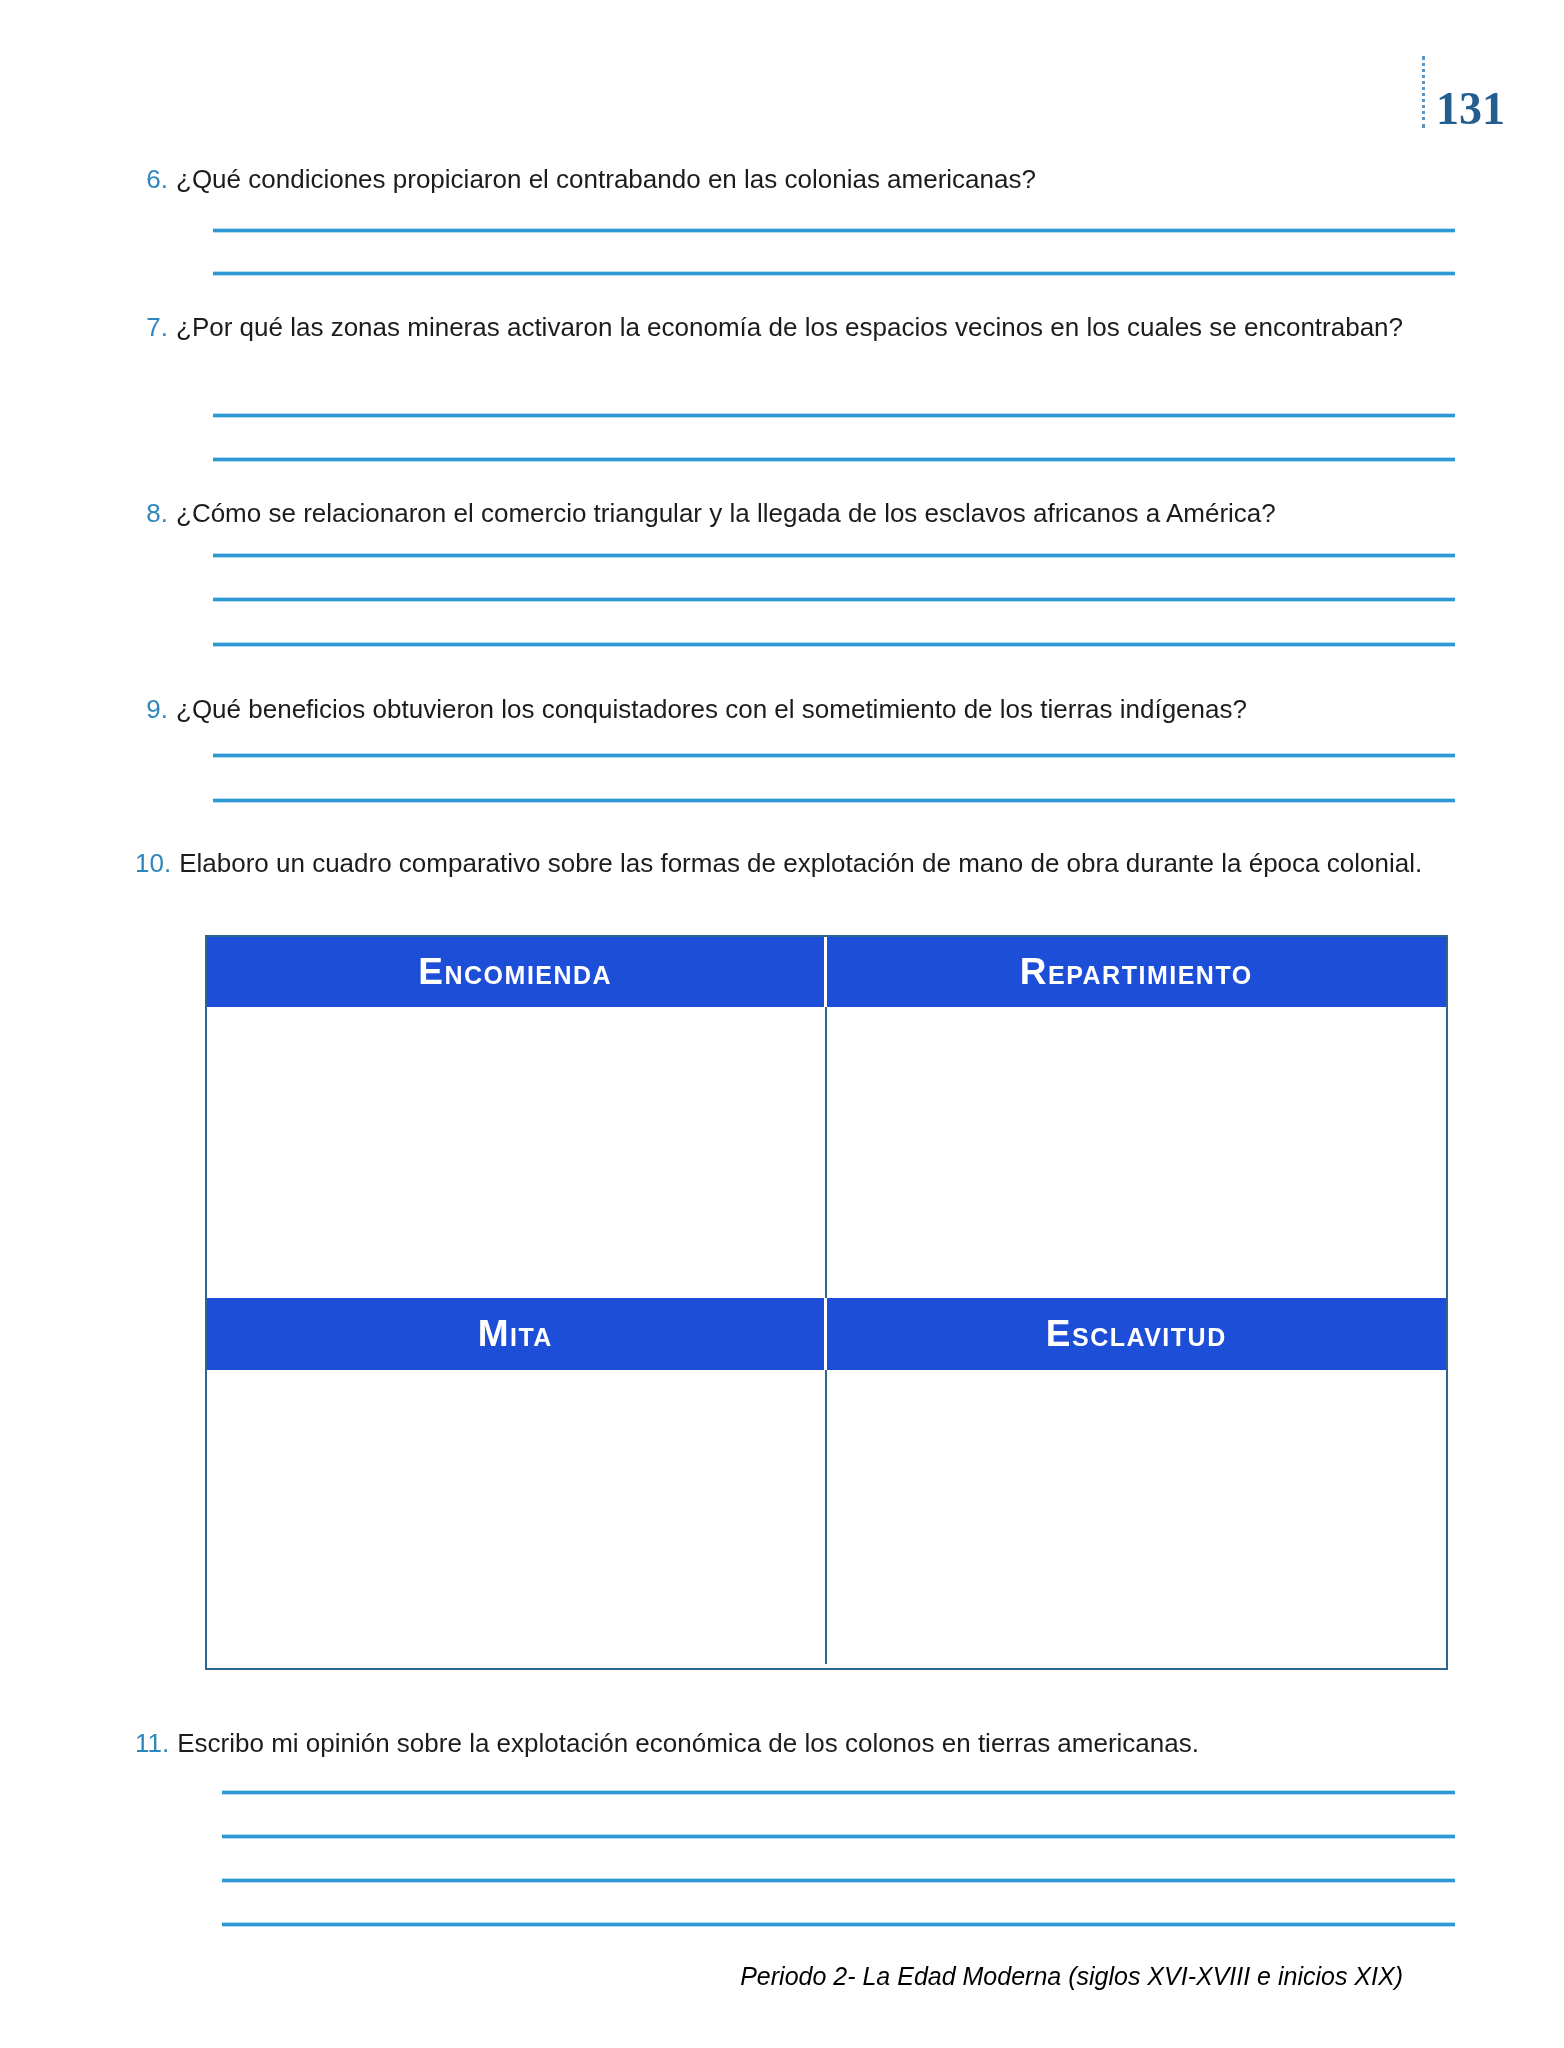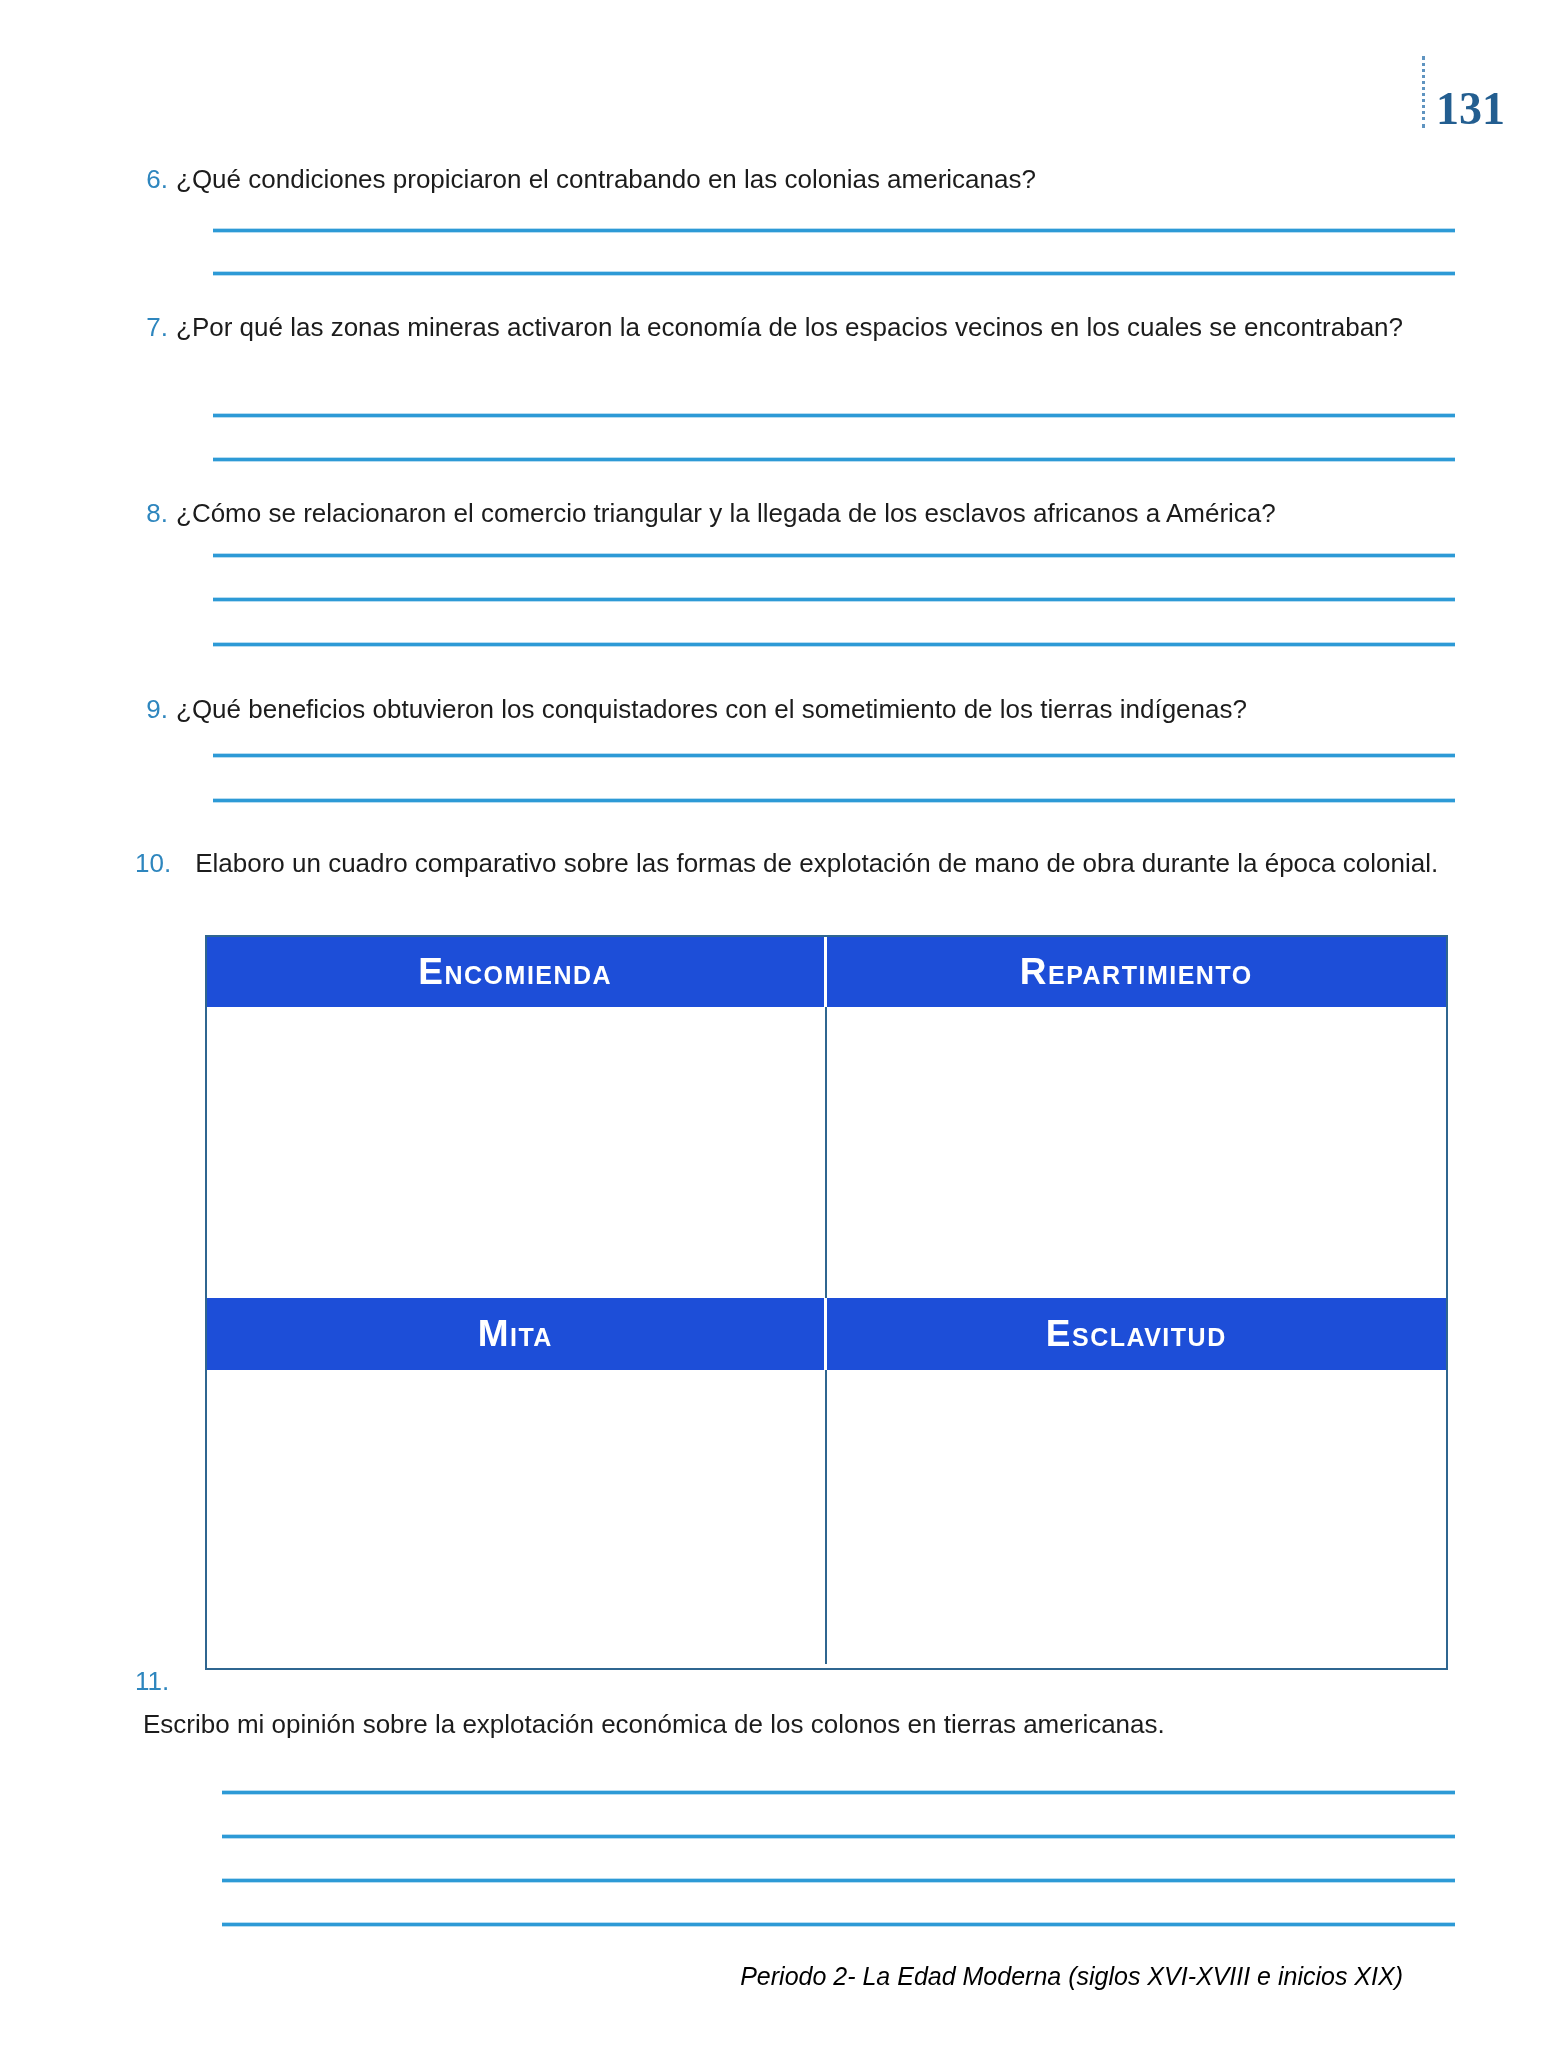--- a/index.html
+++ b/index.html
@@ -147,21 +147,21 @@
   <div class="answer-line al-a" style="top:598px;"></div>
   <div class="answer-line al-a" style="top:643px;"></div>
 
   <div class="question" style="top:688px;">
     <span class="qnum">9.</span>
     <span class="qtext">¿Qué beneficios obtuvieron los conquistadores con el sometimiento de los tierras indígenas?</span>
   </div>
   <div class="answer-line al-a" style="top:754px;"></div>
   <div class="answer-line al-a" style="top:799px;"></div>
 
-  <div class="question" style="top:842px;gap:16px;">
+  <div class="question" style="top:842px;">
     <span class="qnum">10.</span>
     <span class="qtext justify">Elaboro un cuadro comparativo sobre las formas de explotación de mano de obra durante la época colonial.</span>
   </div>
 
   <div class="cmp-table">
     <div class="th-cell divider-white">
       <span class="th-text">Encomienda</span>
     </div>
     <div class="th-cell">
       <span class="th-text">Repartimiento</span>
@@ -171,21 +171,21 @@
     <div class="th-cell divider-white">
       <span class="th-text">Mita</span>
     </div>
     <div class="th-cell">
       <span class="th-text">Esclavitud</span>
     </div>
     <div class="td-cell divider-blue"></div>
     <div class="td-cell"></div>
   </div>
 
-  <div class="question" style="top:1660px;flex-direction:column;">
+  <div class="question" style="top:1722px;">
     <span class="qnum">11.</span>
     <span class="qtext">Escribo mi opinión sobre la explotación económica de los colonos en tierras americanas.</span>
   </div>
   <div class="answer-line al-b" style="top:1791px;"></div>
   <div class="answer-line al-b" style="top:1835px;"></div>
   <div class="answer-line al-b" style="top:1879px;"></div>
   <div class="answer-line al-b" style="top:1923px;"></div>
 
   <div class="footer">Periodo 2- La Edad Moderna (siglos XVI-XVIII e inicios XIX)</div>
 

